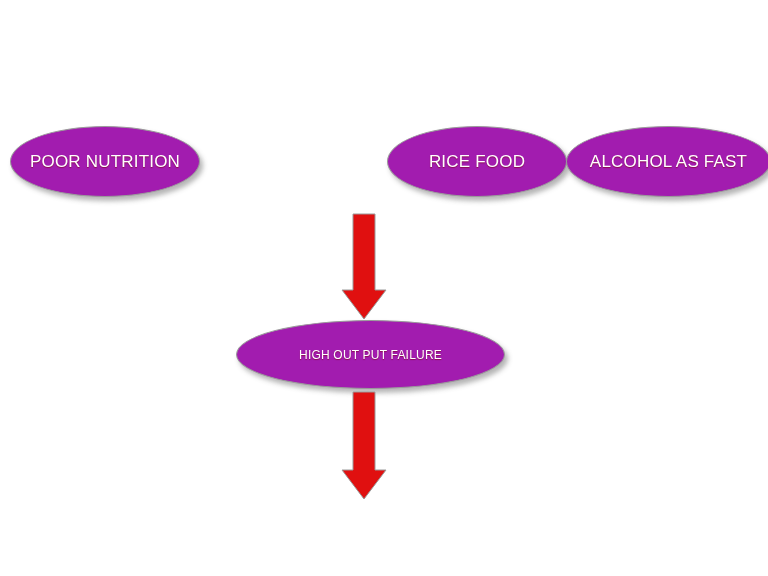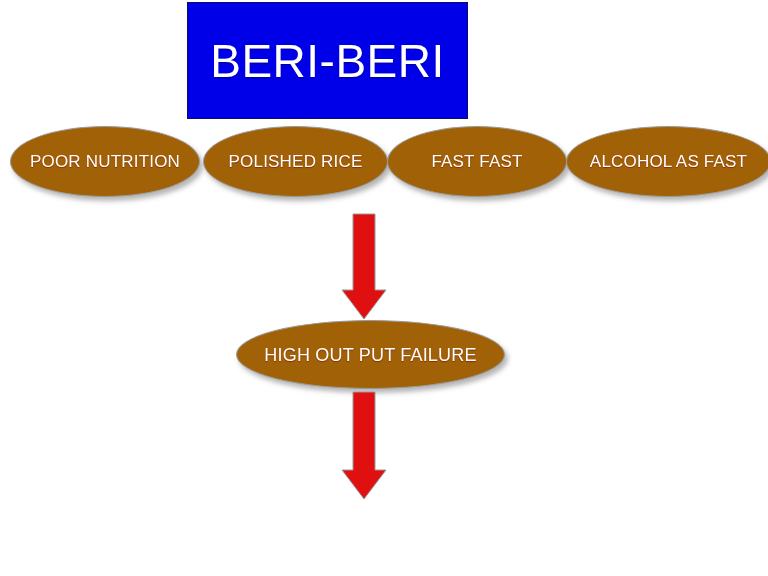--- a/index.html
+++ b/index.html
@@ -36,68 +36,62 @@
     line-height: 1;
     letter-spacing: 0.5px;
     white-space: nowrap;
     text-shadow: 0 1px 1px rgba(0,0,0,0.35);
   }
 
   
   .ellipse {
     position: absolute;
     border-radius: 50%;
-    background: #a16207;
+    background: #a21caf;
     border: 1px solid #9a9a9a;
     box-sizing: border-box;
     box-shadow: 3px 4px 5px rgba(90,90,90,0.45);
     display: flex;
     align-items: center;
     justify-content: center;
   }
   .ellipse-label {
     color: #ffffff;
     font-size: 17px;
     line-height: 1;
     white-space: nowrap;
     letter-spacing: 0.2px;
     text-shadow: 0 1px 1px rgba(120,0,0,0.55);
   }
   .ellipse-label.lg {
-    font-size: 18px;
+    font-size: 12px;
   }
 
   
   .arrow {
     position: absolute;
   }
   .arrow svg {
     display: block;
     overflow: visible;
   }
 </style>
 </head>
 <body>
 
 <div id="canvas">
 
-  <div class="title-box">
-    <span class="title-text">BERI-BERI</span>
-  </div>
 
   <div class="ellipse" style="left:10px; top:126px; width:190px; height:71px;">
     <span class="ellipse-label">POOR NUTRITION</span>
   </div>
 
-  <div class="ellipse" style="left:203px; top:126px; width:185px; height:71px;">
-    <span class="ellipse-label">POLISHED RICE</span>
-  </div>
 
   <div class="ellipse" style="left:387px; top:126px; width:180px; height:71px;">
-    <span class="ellipse-label">FAST FAST</span>
+    <span class="ellipse-label">RICE FOOD</span>
   </div>
 
   <div class="ellipse" style="left:566px; top:126px; width:205px; height:71px;">
     <span class="ellipse-label">ALCOHOL AS FAST</span>
   </div>
 
   <div class="arrow" style="left:341px; top:214px;">
     <svg width="46" height="106" viewBox="0 0 46 106">
       <polygon points="12,0 34,0 34,76 45,76 23,105 1,76 12,76" fill="#E01010" stroke="#9a9a9a" stroke-width="1"></polygon>
     </svg>

